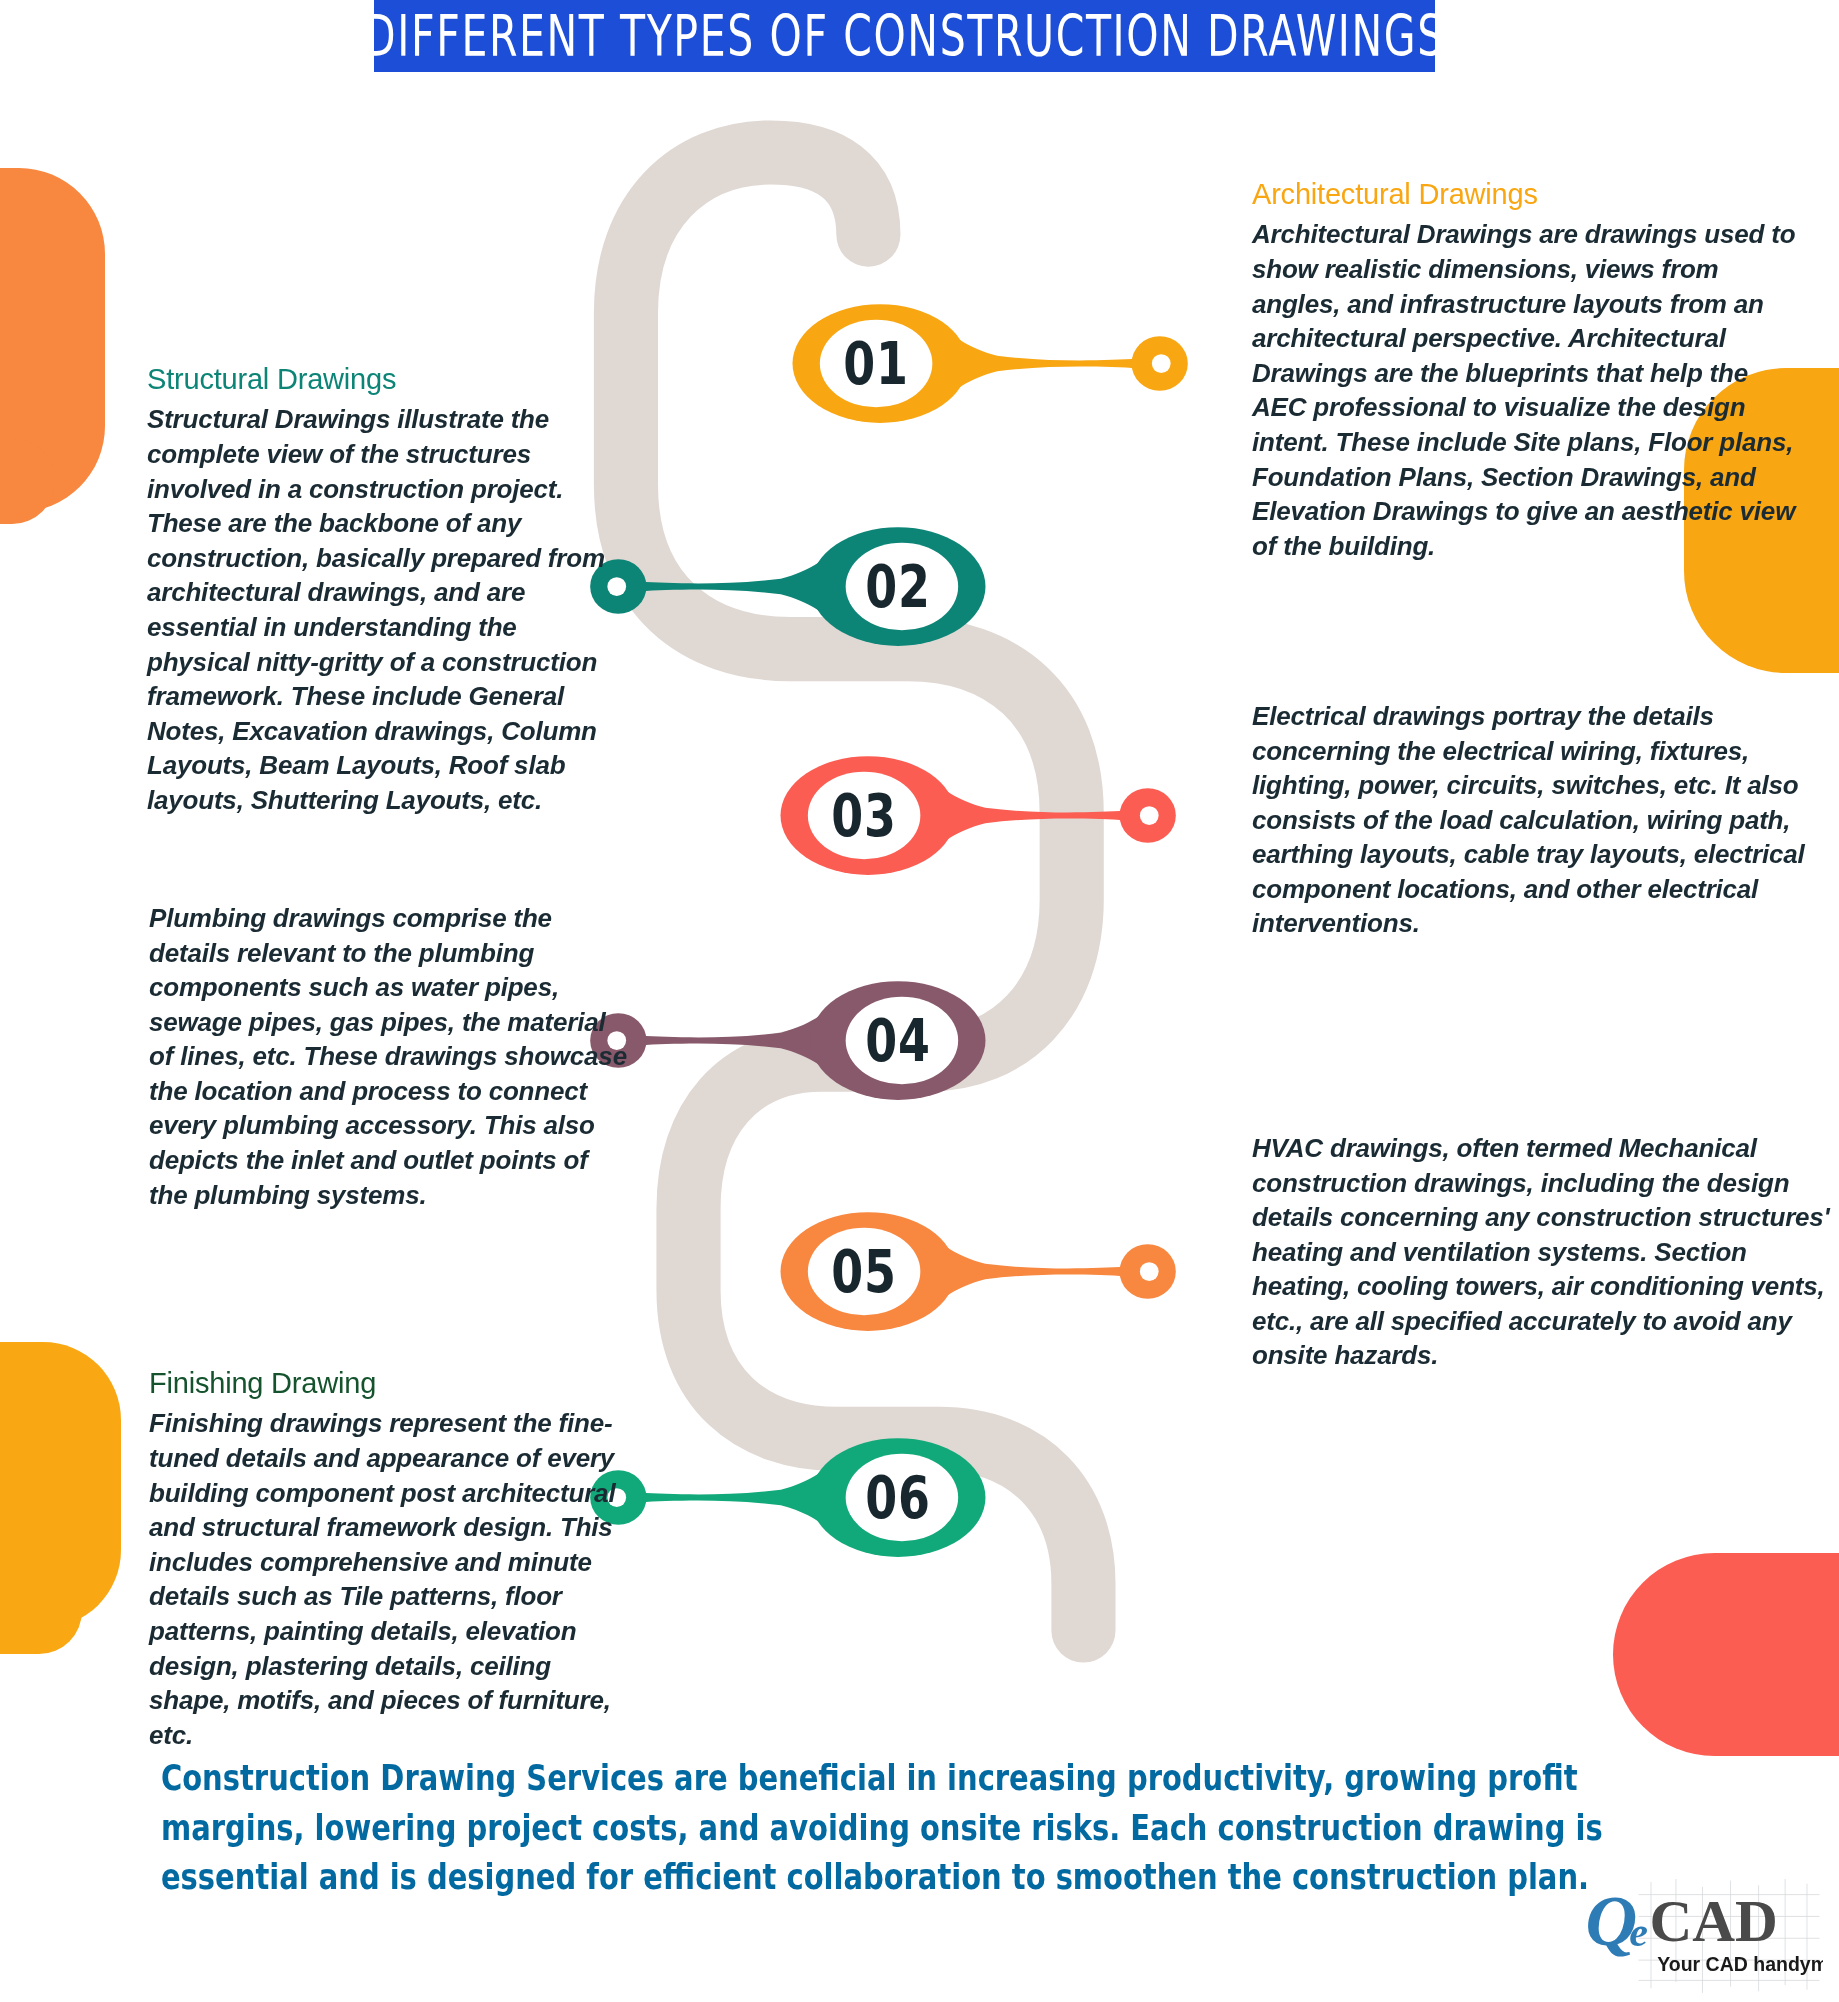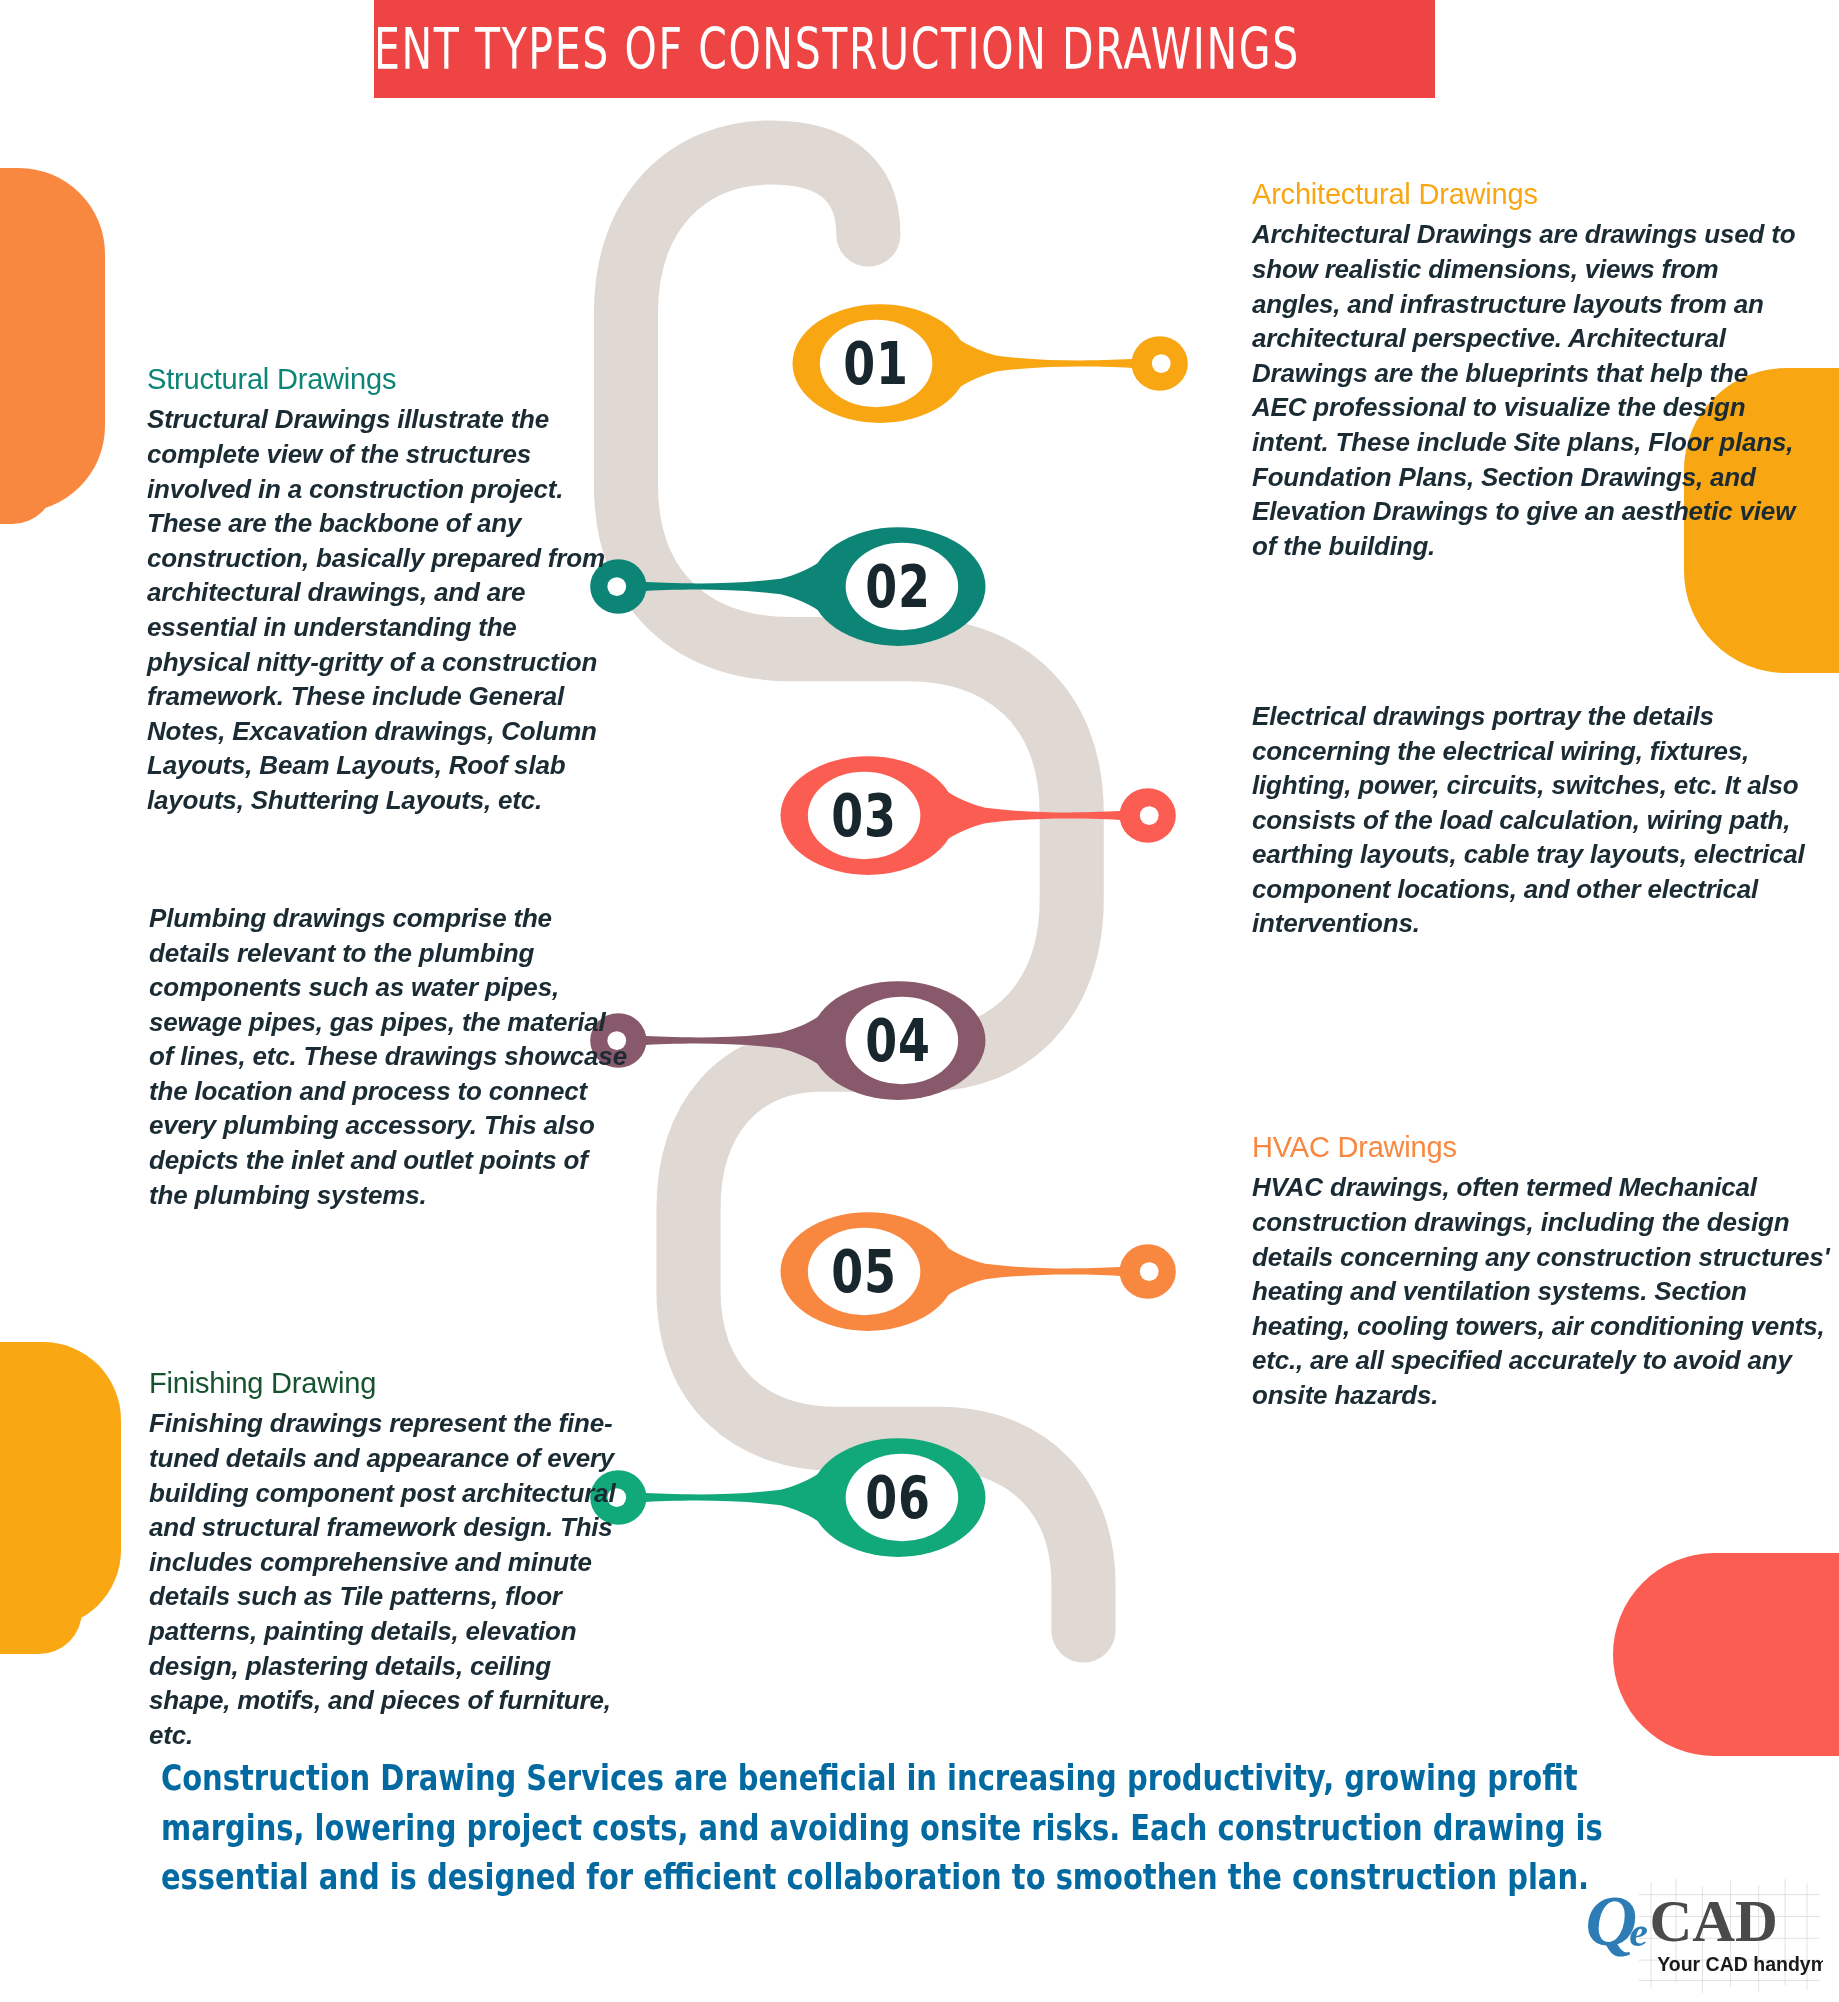--- a/index.html
+++ b/index.html
@@ -38,23 +38,23 @@
     border-radius:0 43px 43px 0;
   }
   #blob-br {
     right:-47px; top:1553px; width:274px; height:203px;
     background:#FB5D52;
     border-radius:102px 0 0 102px;
   }
 
   
   #header-bar {
-    position:absolute; left:374px; top:0; width:1061px; height:98px;
-    background:#ef4444; z-index:4;
-    display:flex; align-items:center; justify-content:flex-end;
+    position:absolute; left:374px; top:0; width:1061px; height:72px;
+    background:#1d4ed8; z-index:4;
+    display:flex; align-items:center; justify-content:center;
   }
   #header-title {
     color:#FFFFFF;
     font-family:"Liberation Sans Narrow","DejaVu Sans Condensed","Liberation Sans", sans-serif;
     font-size:57px; font-weight:400; letter-spacing:2px;
     transform:scaleX(0.80); transform-origin:center;
     white-space:nowrap;
   }
 
   
@@ -246,21 +246,20 @@
 
 <div class="block" id="blk-3">
   <p>Electrical drawings portray the details concerning the electrical wiring, fixtures, lighting, power, circuits, switches, etc. It also consists of the load calculation, wiring path, earthing layouts, cable tray layouts, electrical component locations, and other electrical interventions.</p>
 </div>
 
 <div class="block" id="blk-4">
   <p>Plumbing drawings comprise the details relevant to the plumbing components such as water pipes, sewage pipes, gas pipes, the material of lines, etc. These drawings showcase the location and process to connect every plumbing accessory. This also depicts the inlet and outlet points of the plumbing systems.</p>
 </div>
 
 <div class="block" id="blk-5">
-  <h2 style="color:#F8873F;">HVAC Drawings</h2>
   <p>HVAC drawings, often termed Mechanical construction drawings, including the design details concerning any construction structures' heating and ventilation systems. Section heating, cooling towers, air conditioning vents, etc., are all specified accurately to avoid any onsite hazards.</p>
 </div>
 
 <div class="block" id="blk-6">
   <h2 style="color:#14532d;">Finishing Drawing</h2>
   <p>Finishing drawings represent the fine-tuned details and appearance of every building component post architectural and structural framework design. This includes comprehensive and minute details such as Tile patterns, floor patterns, painting details, elevation design, plastering details, ceiling shape, motifs, and pieces of furniture, etc.</p>
 </div>
 
 <div id="footer">
   <p>Construction Drawing Services are beneficial in increasing productivity, growing profit margins, lowering project costs, and avoiding onsite risks. Each construction drawing is essential and is designed for efficient collaboration to smoothen the construction plan.</p>

